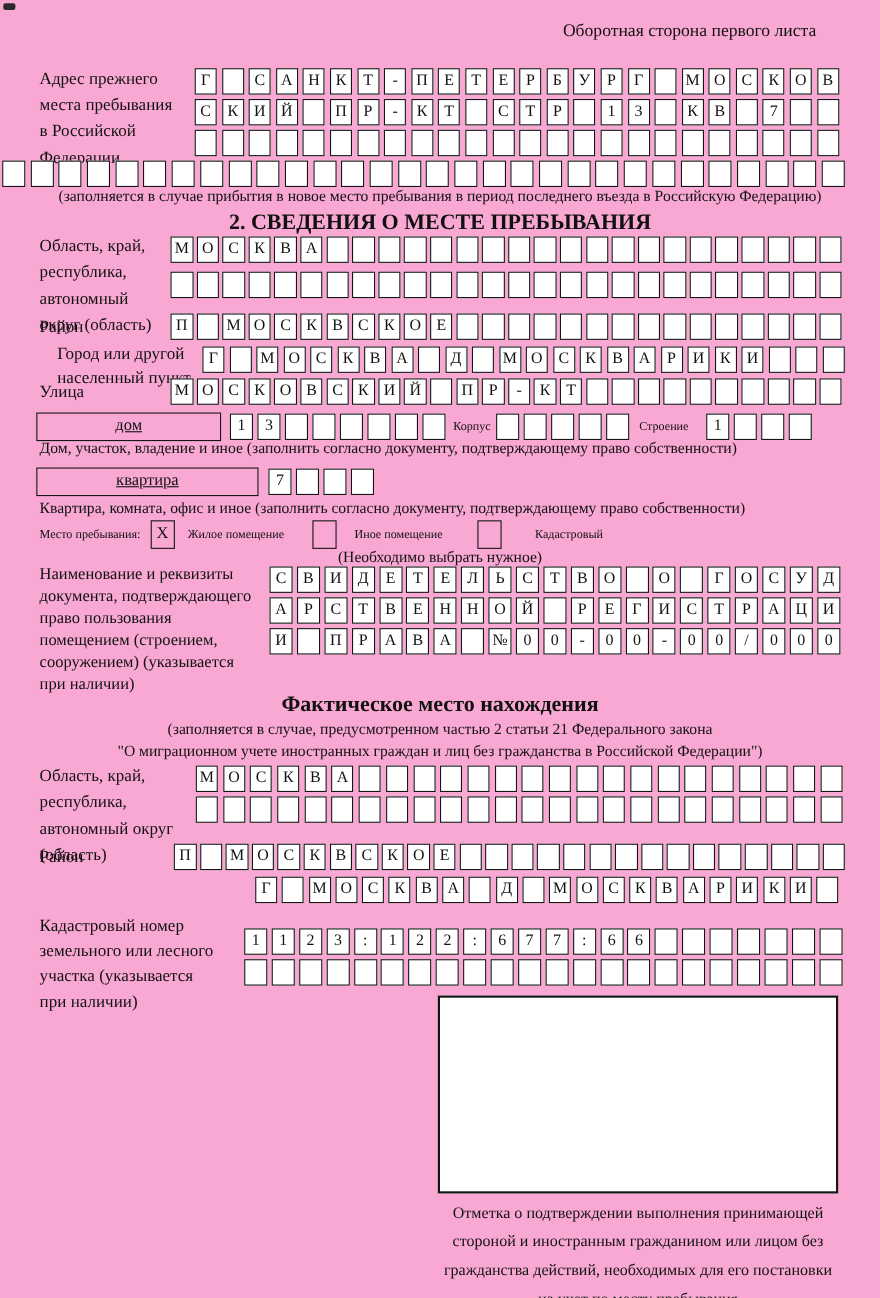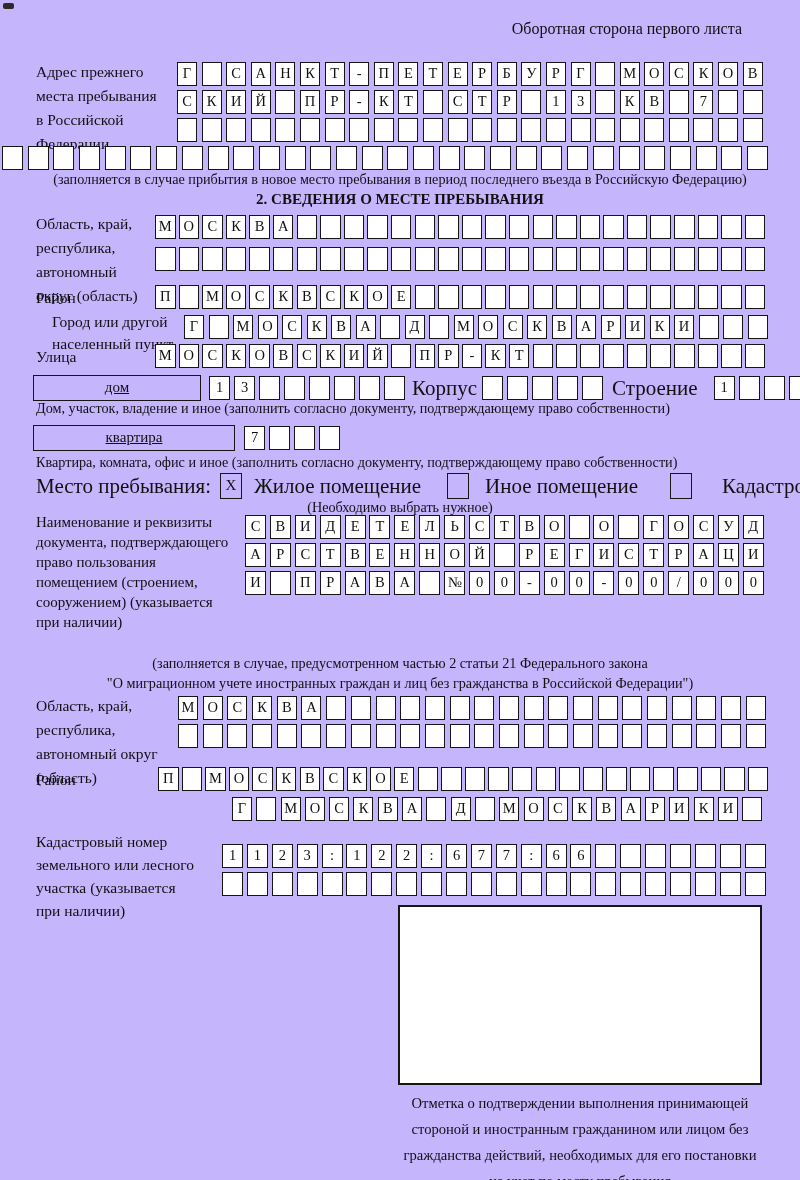--- a/index.html
+++ b/index.html
@@ -1,40 +1,40 @@
 <!DOCTYPE html>
 <html><head>
 <meta charset="utf-8">
 <style>
   html,body{margin:0;padding:0;background:#fff;}
   .page{
-    position:relative;width:800px;height:1180px;background:#c4b5fd;
+    position:relative;width:800px;height:1180px;background:#f9a8d4;
     font-family:"Liberation Serif","DejaVu Serif",serif;color:#111;overflow:hidden;
   }
   .corner{position:absolute;left:3px;top:3px;width:11px;height:6px;background:#2a2a2a;border-radius:2px;}
   .top-note{position:absolute;right:58px;top:20px;font-size:16px;}
   .lbl{position:absolute;font-size:15.5px;line-height:24px;white-space:pre-line;}
   .lbl.lh22{line-height:22px;}
   .lbl.lh20{line-height:20px;font-size:15px;}
   .lbl.lh23{line-height:23px;}
   .cap{position:absolute;font-size:14.2px;white-space:pre-line;}
   .center{left:0;width:800px;text-align:center;}
-  .hdr{position:absolute;left:0;width:800px;text-align:center;font-weight:bold;font-size:15px;}
+  .hdr{position:absolute;left:0;width:800px;text-align:center;font-weight:bold;font-size:20px;}
   .grid{position:absolute;display:flex;}
   .cell{
     flex:0 0 auto;width:var(--cw,20px);height:24px;box-sizing:border-box;
     border:1.8px solid #161616;background:#fff;text-align:center;
     font-size:14.5px;line-height:20px;
   }
   .inline-row{position:absolute;display:flex;align-items:center;}
   .widebox{height:26px;box-sizing:border-box;border:1.8px solid #161616;
     text-align:center;line-height:22px;font-size:15px;text-decoration:underline;}
   .ckbox{flex:0 0 auto;width:22px;height:26px;box-sizing:border-box;border:1.8px solid #161616;
     text-align:center;line-height:22px;font-size:15px;}
-  .rowlbl{font-size:21px;white-space:nowrap;}
+  .rowlbl{font-size:11px;white-space:nowrap;}
   .stamp{position:absolute;left:398px;top:905px;width:364px;height:180px;
     box-sizing:border-box;border:2px solid #161616;background:#fff;}
   .stamp-cap{position:absolute;left:390px;top:1090px;width:380px;text-align:center;
     font-size:14.6px;line-height:26px;white-space:pre-line;}
 </style>
 </head>
 <body>
 
 <div class="page">
 
@@ -430,20 +430,21 @@
       <span class="cell">0</span>
       <span class="cell">-</span>
       <span class="cell">0</span>
       <span class="cell">0</span>
       <span class="cell">/</span>
       <span class="cell">0</span>
       <span class="cell">0</span>
       <span class="cell">0</span>
     </div>
 
+  <div class="hdr" style="top:629px">Фактическое место нахождения</div>
   <div class="cap center" style="top:655px">(заполняется в случае, предусмотренном частью 2 статьи 21 Федерального закона</div>
   <div class="cap center" style="top:675px">"О миграционном учете иностранных граждан и лиц без гражданства в Российской Федерации")</div>
 
   <div class="lbl" style="left:36px;top:694px;width:145px">Область, край,
 республика,
 автономный округ
 (область)</div>
   <div class="grid" style="left:178px;top:696px;gap:4.7px">
       <span class="cell">М</span>
       <span class="cell">О</span>

